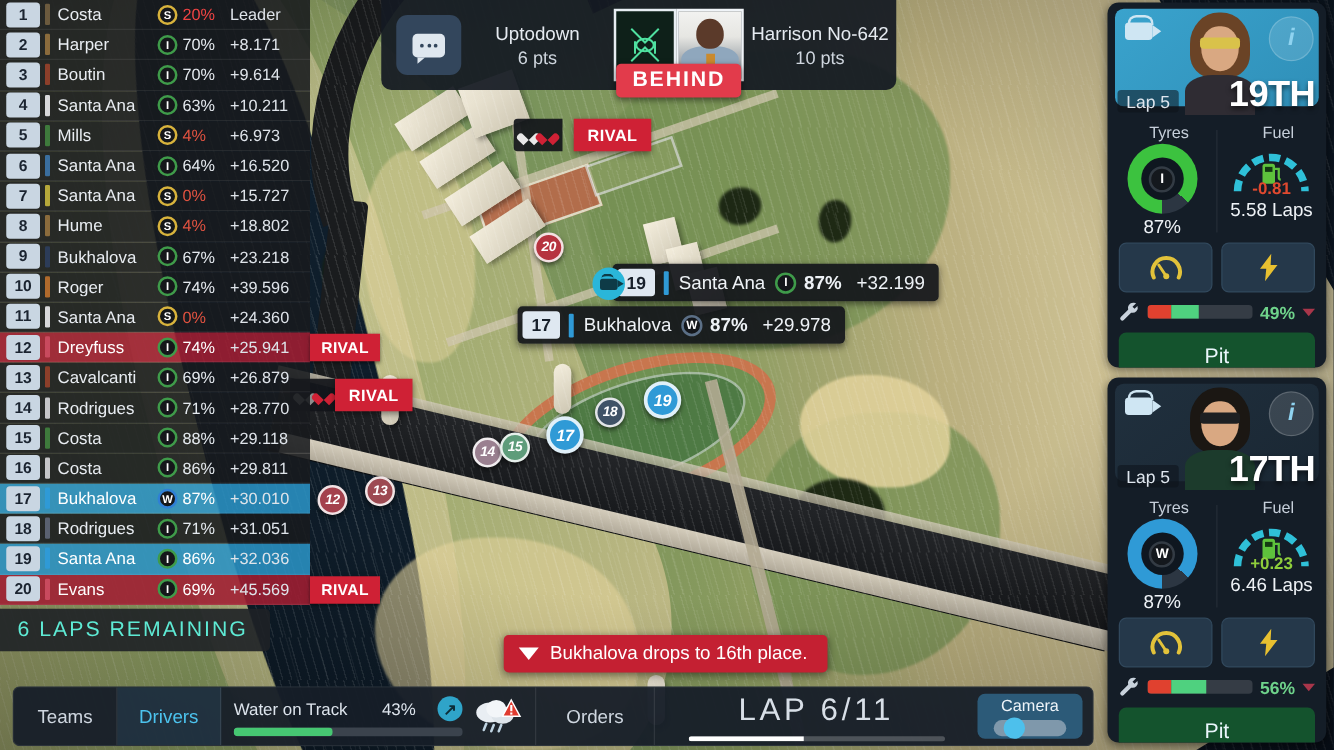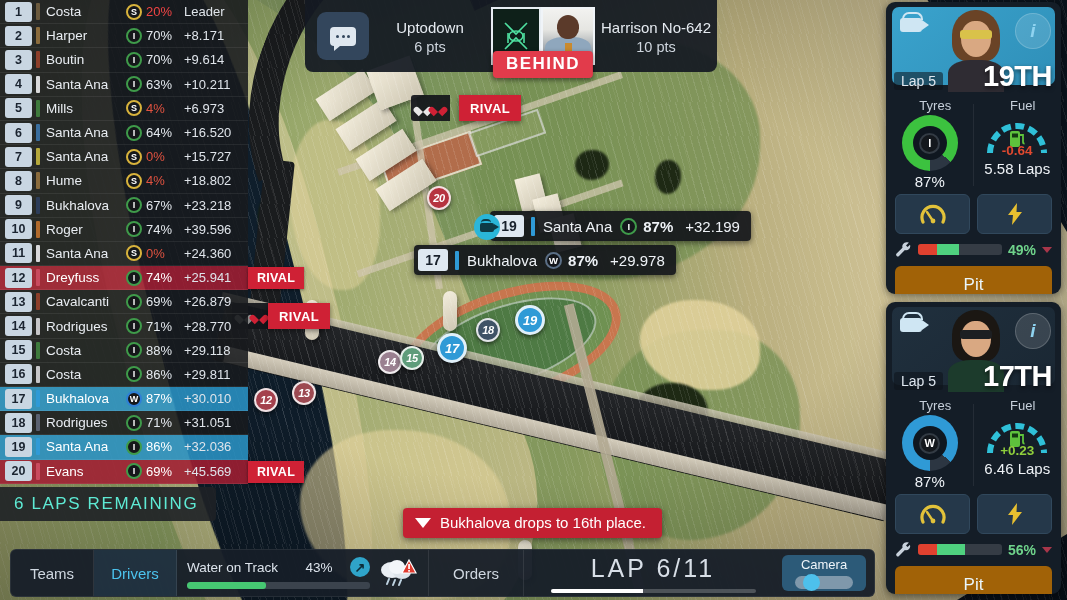--- a/index.html
+++ b/index.html
@@ -356,21 +356,21 @@
   }
   .dp-damage { display:flex; align-items:center; gap:6px; padding:7px 9px 3px; }
   .wrench { width:17px; height:17px; flex:none; }
   .dmg-bar { flex:1; height:11px; border-radius:3px; background:#353c45; overflow:hidden; display:flex; }
   .dmg-red { background:#e0412f; }
   .dmg-green { background:#4fd17f; }
   .dmg-pct { font-size:14px; color:#6fd38b; font-weight:bold; }
   .chev-down { width:0;height:0;border-left:5px solid transparent;border-right:5px solid transparent;border-top:6px solid #a8364a; }
   .dp-pit {
     margin:5px 9px 0; height:37px; border-radius:6px;
-    background:#a16207; color:#eaf6fc; font-size:17px;
+    background:#14532d; color:#eaf6fc; font-size:17px;
     display:flex; align-items:center; justify-content:center;
     box-shadow:0 2px 0 rgba(0,0,0,.25);
   }
 
   
   #bottom-bar {
     position:absolute; left:10px; bottom:3px; width:865px; height:48px; z-index:20;
     background:rgba(22,30,40,0.95); border:1px solid rgba(255,255,255,.07);
     border-radius:6px; display:flex; align-items:stretch;
   }
@@ -746,21 +746,21 @@
       </div>
       <div class="dp-gcol">
         <div class="dp-glabel">Fuel</div>
         <div class="fuel-arc"><svg width="66" height="40" viewBox="0 0 66 40">
             <path d="M6 38 A27 27 0 0 1 60 38" fill="none" stroke="#2fc0d8" stroke-width="6" stroke-dasharray="9 4.5" stroke-linecap="butt"></path>
           </svg><span class="fuel-pump"><svg width="18" height="21" viewBox="0 0 18 21">
               <rect x="2" y="3" width="10" height="16" rx="2" fill="#5ec23c"></rect>
               <rect x="4" y="5.5" width="6" height="4" fill="#143a12"></rect>
               <path d="M12 7 h3 v7 a1.6 1.6 0 0 0 1.6 1.6" stroke="#5ec23c" stroke-width="1.8" fill="none"></path>
             </svg></span></div>
-        <div class="dp-fueldelta" style="color:#e0492f">-0.64</div>
+        <div class="dp-fueldelta" style="color:#e0492f">-0.81</div>
         <div class="dp-gval">5.58 Laps</div>
       </div>
     </div>
     <div class="dp-btns">
       <div class="dp-btn">
         <svg width="26" height="22" viewBox="0 0 26 22">
           <path d="M3 19 A11 11 0 1 1 23 19" fill="none" stroke="#e2c23a" stroke-width="3.2" stroke-linecap="round"></path>
           <line x1="13" y1="18" x2="7" y2="9" stroke="#e2c23a" stroke-width="2.4" stroke-linecap="round"></line>
           <circle cx="13" cy="18" r="2.4" fill="#e2c23a"></circle>
         </svg>

